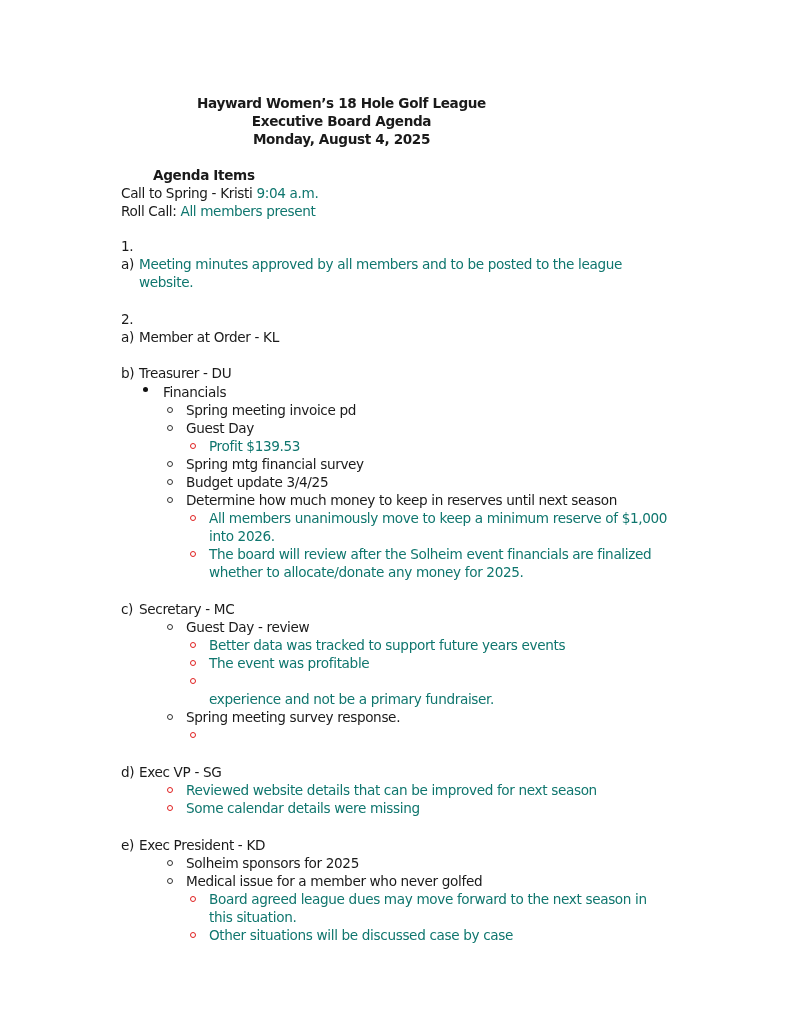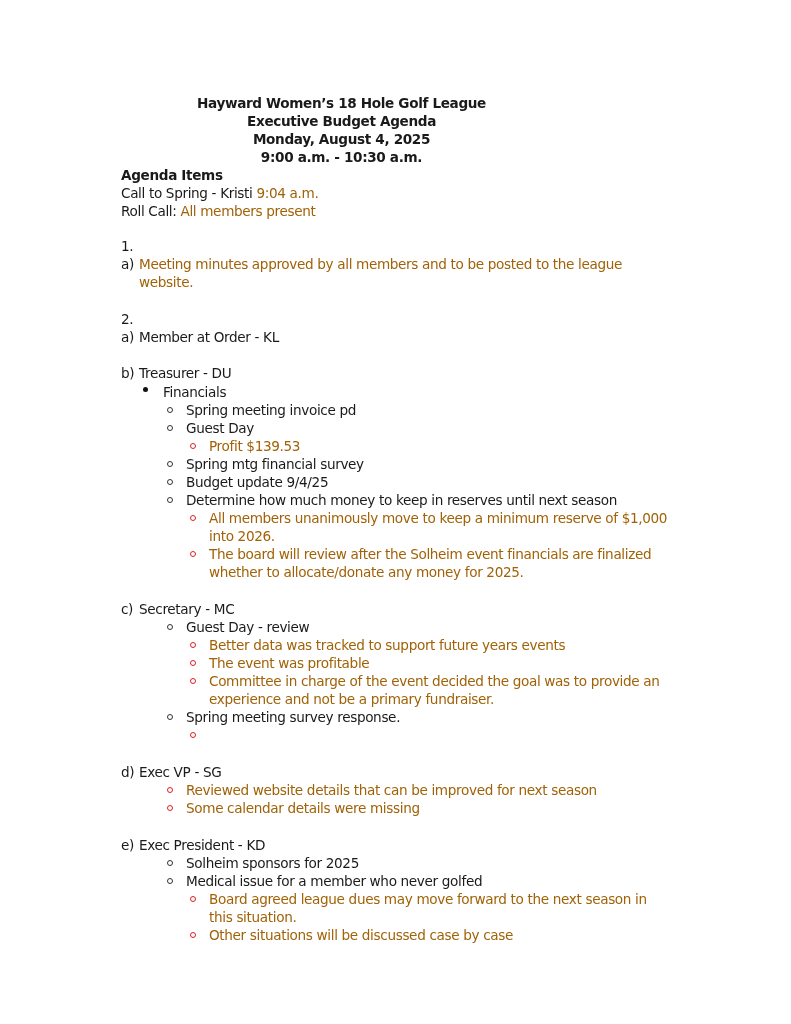--- a/index.html
+++ b/index.html
@@ -5,37 +5,36 @@
     html, body { margin: 0; padding: 0; background: #ffffff; }
     body {
       width: 791px; height: 1024px; position: relative; overflow: hidden;
       font-family: "DejaVu Sans", sans-serif;
       font-size: 13.6px; color: #1a1a1a;
       letter-spacing: -0.35px;
     }
     .page { position: absolute; left: 0; top: 0; width: 791px; height: 1024px; }
     .title-block { position: absolute; top: 94px; left: 0; width: 683px; text-align: center; font-weight: bold; line-height: 18px; }
     .line { position: absolute; white-space: nowrap; line-height: 18px; }
-    .red { color: #a16207; }
-    .bold { font-weight: bold; }
+    .red { color: #0f766e; }
+    .bold { font-weight: bold; margin-left: 32px; }
     .marker { position: absolute; white-space: nowrap; line-height: 18px; }
     .circle { position: absolute; width: 6px; height: 6px; border: 1.2px solid #333; border-radius: 50%; box-sizing: border-box; }
     .circle.red-c { border-color: #e02020; }
     .dot { position: absolute; width: 5px; height: 5px; background: #111; border-radius: 50%; }
   </style>
 </head>
 <body>
 
 <div class="page">
 
   <div class="title-block">
     <div>Hayward Women’s 18 Hole Golf League</div>
-    <div>Executive Budget Agenda</div>
+    <div>Executive Board Agenda</div>
     <div>Monday, August 4, 2025</div>
-    <div>9:00 a.m. - 10:30 a.m.</div>
   </div>
 
   <div class="line bold" style="left:121px;top:166px">Agenda Items</div>
   <div class="line" style="left:121px;top:184px"><span>Call to Spring - Kristi </span><span class="red">9:04 a.m.</span></div>
   <div class="line" style="left:121px;top:202px"><span>Roll Call:  </span><span class="red">All members present</span></div>
 
   <div class="marker" style="left:121px;top:237px">1.</div>
   <div class="marker" style="left:121px;top:255px">a)</div>
   <div class="line red" style="left:139px;top:255px">Meeting minutes approved by all members and to be posted to the league</div>
   <div class="line red" style="left:139px;top:273px">website.</div>
@@ -51,40 +50,39 @@
 
   <span class="circle" style="left:167px;top:407px"></span>
   <div class="line" style="left:186px;top:401px">Spring meeting invoice pd</div>
   <span class="circle" style="left:167px;top:425px"></span>
   <div class="line" style="left:186px;top:419px">Guest Day</div>
   <span class="circle red-c" style="left:190px;top:443px"></span>
   <div class="line red" style="left:209px;top:437px">Profit $139.53</div>
   <span class="circle" style="left:167px;top:461px"></span>
   <div class="line" style="left:186px;top:455px">Spring mtg financial survey</div>
   <span class="circle" style="left:167px;top:479px"></span>
-  <div class="line" style="left:186px;top:473px">Budget update 9/4/25</div>
+  <div class="line" style="left:186px;top:473px">Budget update 3/4/25</div>
   <span class="circle" style="left:167px;top:497px"></span>
   <div class="line" style="left:186px;top:491px">Determine how much money to keep in reserves until next season</div>
   <span class="circle red-c" style="left:190px;top:515px"></span>
   <div class="line red" style="left:209px;top:509px">All members unanimously move to keep a minimum reserve of $1,000</div>
   <div class="line red" style="left:209px;top:527px">into 2026.</div>
   <span class="circle red-c" style="left:190px;top:551px"></span>
   <div class="line red" style="left:209px;top:545px">The board will review after the Solheim event financials are finalized</div>
   <div class="line red" style="left:209px;top:563px">whether to allocate/donate any money for 2025.</div>
 
   <div class="marker" style="left:121px;top:600px">c)</div>
   <div class="line" style="left:139px;top:600px">Secretary - MC</div>
   <span class="circle" style="left:167px;top:624px"></span>
   <div class="line" style="left:186px;top:618px">Guest Day - review</div>
   <span class="circle red-c" style="left:190px;top:642px"></span>
   <div class="line red" style="left:209px;top:636px">Better data was tracked to support future years events</div>
   <span class="circle red-c" style="left:190px;top:660px"></span>
   <div class="line red" style="left:209px;top:654px">The event was profitable</div>
   <span class="circle red-c" style="left:190px;top:678px"></span>
-  <div class="line red" style="left:209px;top:672px">Committee in charge of the event decided the goal was to provide an</div>
   <div class="line red" style="left:209px;top:690px">experience and not be a primary fundraiser.</div>
   <span class="circle" style="left:167px;top:714px"></span>
   <div class="line" style="left:186px;top:708px">Spring meeting survey response.</div>
   <span class="circle red-c" style="left:190px;top:732px"></span>
 
   <div class="marker" style="left:121px;top:763px">d)</div>
   <div class="line" style="left:139px;top:763px">Exec VP - SG</div>
   <span class="circle red-c" style="left:167px;top:787px"></span>
   <div class="line red" style="left:186px;top:781px">Reviewed website details that can be improved for next season</div>
   <span class="circle red-c" style="left:167px;top:805px"></span>

